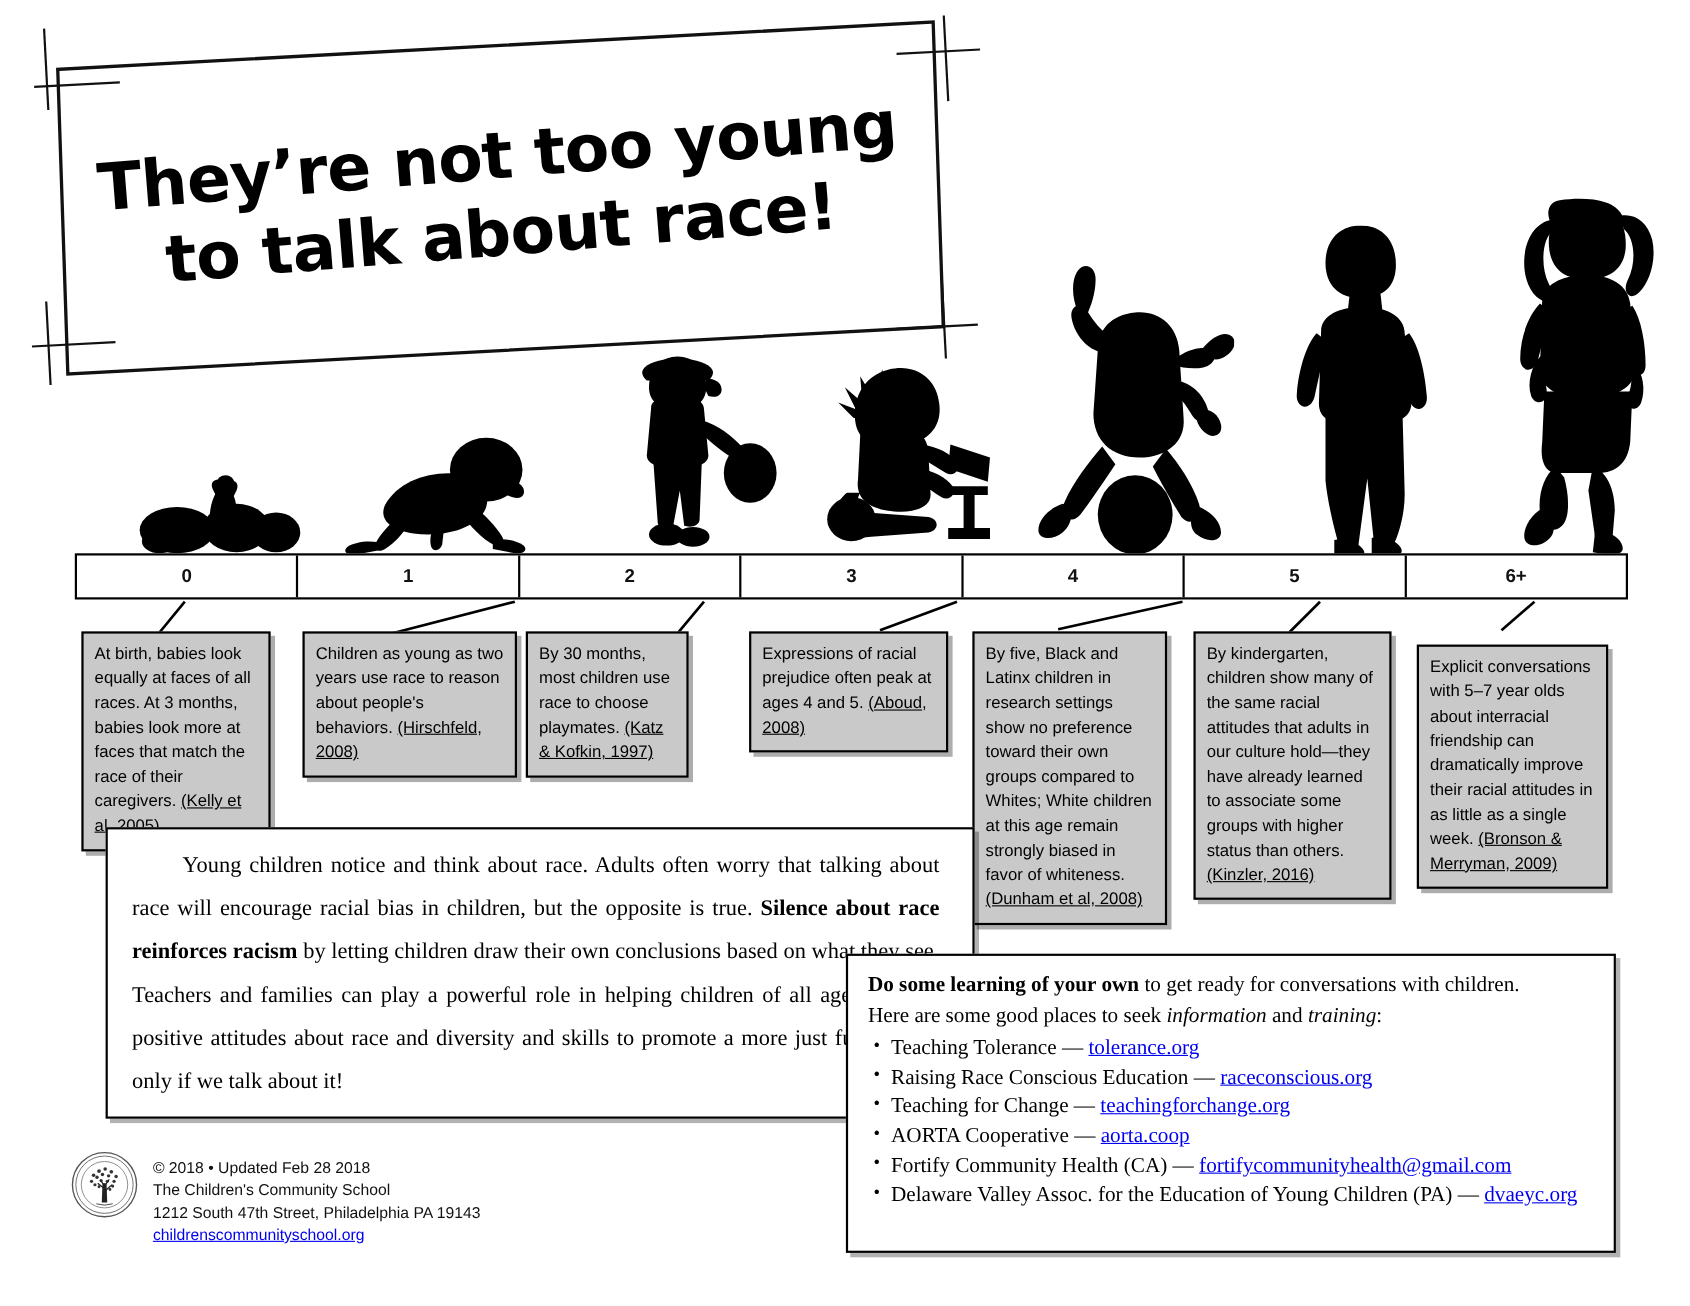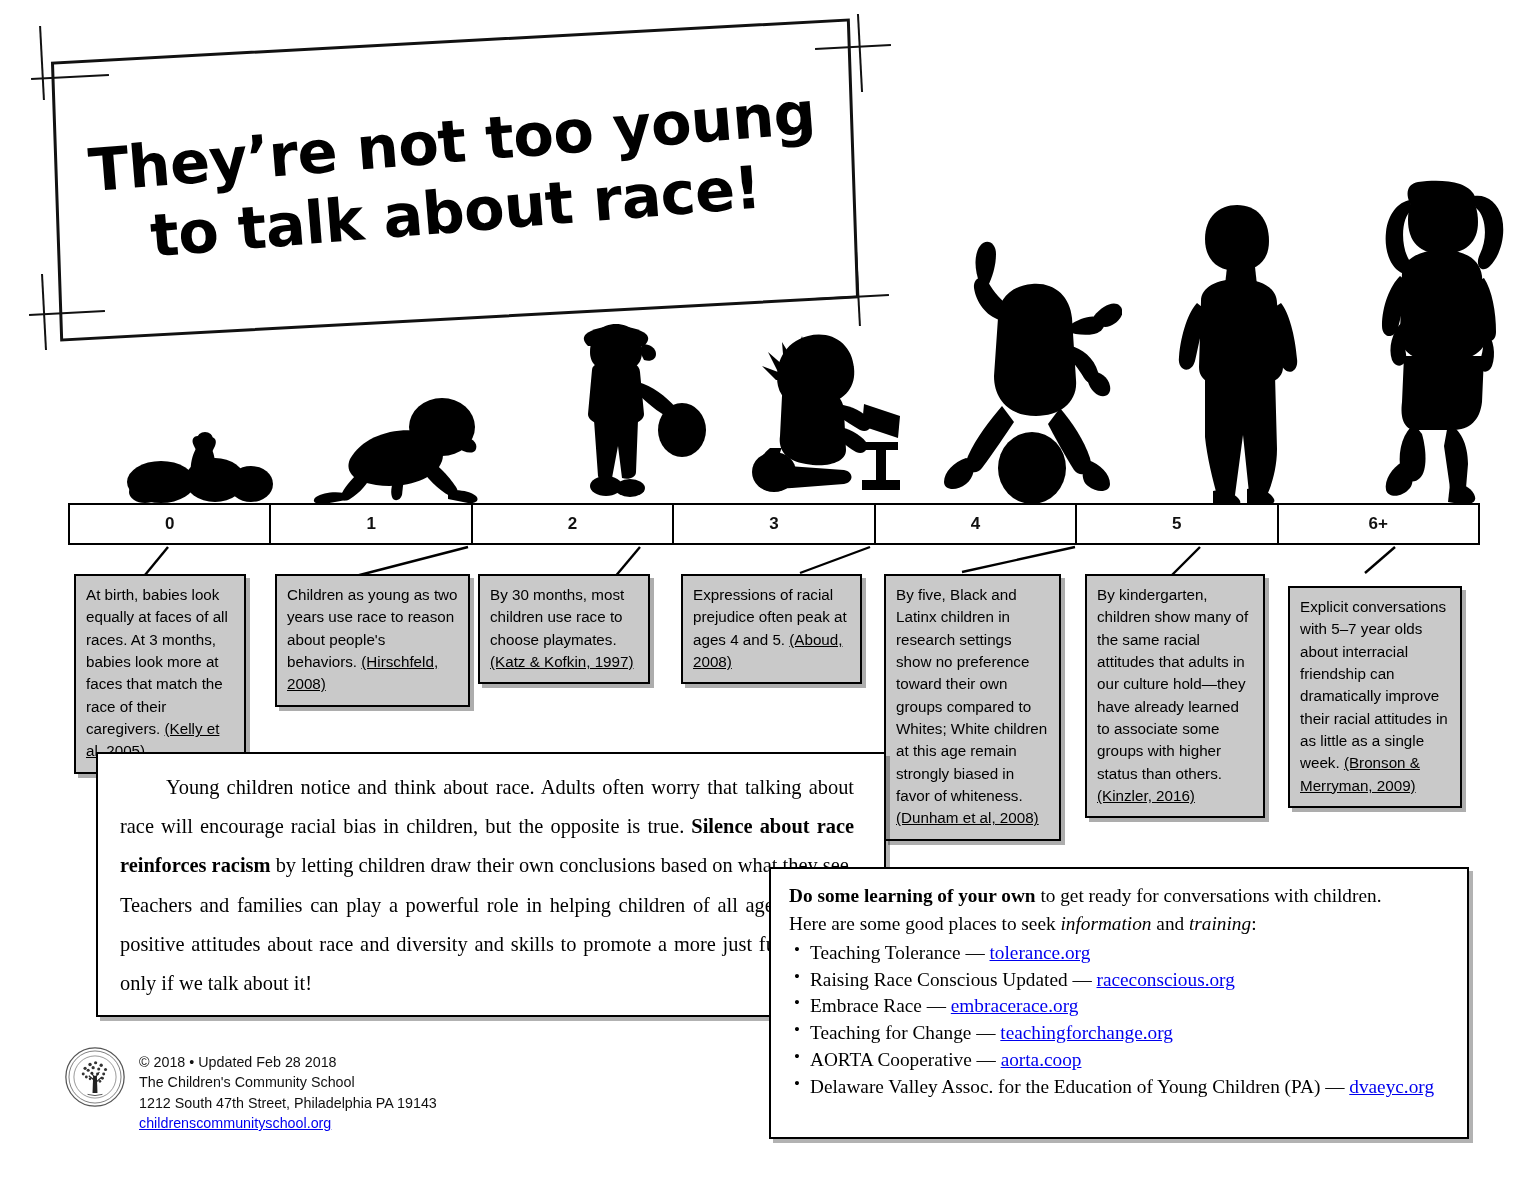--- a/index.html
+++ b/index.html
@@ -330,21 +330,21 @@
 </svg>
 
 <div class="fact-box" style="left:74px; top:574px; width:172px;">
   <span>At birth, babies look equally at faces of all races. At 3 months, babies look more at faces that match the race of their caregivers. </span><span class="cite">(Kelly et al. 2005)</span>
 </div>
 
 <div class="fact-box" style="left:275px; top:574px; width:195px;">
   <span>Children as young as two years use race to reason about people's behaviors. </span><span class="cite">(Hirschfeld, 2008)</span>
 </div>
 
-<div class="fact-box" style="left:478px; top:574px; width:172px;">
+<div class="fact-box" style="left:478px; top:574px; width:148px;">
   <span>By 30 months, most children use race to choose playmates. </span><span class="cite">(Katz &amp; Kofkin, 1997)</span>
 </div>
 
 <div class="fact-box" style="left:681px; top:574px; width:181px;">
   <span>Expressions of racial prejudice often peak at ages 4 and 5. </span><span class="cite">(Aboud, 2008)</span>
 </div>
 
 <div class="fact-box" style="left:884px; top:574px; width:177px;">
   <span>By five, Black and Latinx children in research settings show no preference toward their own groups compared to Whites; White children at this age remain strongly biased in favor of whiteness. </span><span class="cite">(Dunham et al, 2008)</span>
 </div>
@@ -366,30 +366,30 @@
     <b>Do some learning of your own</b><span> to get ready for conversations with children.</span>
   </p>
   <p id="res-lead-2">
     <span>Here are some good places to seek </span><i>information</i><span> and </span><i>training</i><span>:</span>
   </p>
   <ul id="res-list">
     <li>
       <span>Teaching Tolerance</span><span> — </span><a class="res-link" href="#">tolerance.org</a>
     </li>
     <li>
-      <span>Raising Race Conscious Updated</span><span> — </span><a class="res-link" href="#">raceconscious.org</a>
-    </li>
-    <li>
-      <span>Embrace Race</span><span> — </span><a class="res-link" href="#">embracerace.org</a>
+      <span>Raising Race Conscious Education</span><span> — </span><a class="res-link" href="#">raceconscious.org</a>
     </li>
     <li>
       <span>Teaching for Change</span><span> — </span><a class="res-link" href="#">teachingforchange.org</a>
     </li>
     <li>
       <span>AORTA Cooperative</span><span> — </span><a class="res-link" href="#">aorta.coop</a>
+    </li>
+    <li>
+      <span>Fortify Community Health (CA)</span><span> — </span><a class="res-link" href="#">fortifycommunityhealth@gmail.com</a>
     </li>
     <li>
       <span>Delaware Valley Assoc. for the Education of Young Children (PA)</span><span> — </span><a class="res-link" href="#">dvaeyc.org</a>
     </li>
   </ul>
 </div>
 
 <div id="footer">
   <svg id="footer-logo" viewBox="0 0 100 100">
     <circle cx="50" cy="50" r="47" fill="none" stroke="#555" stroke-width="2"></circle>

